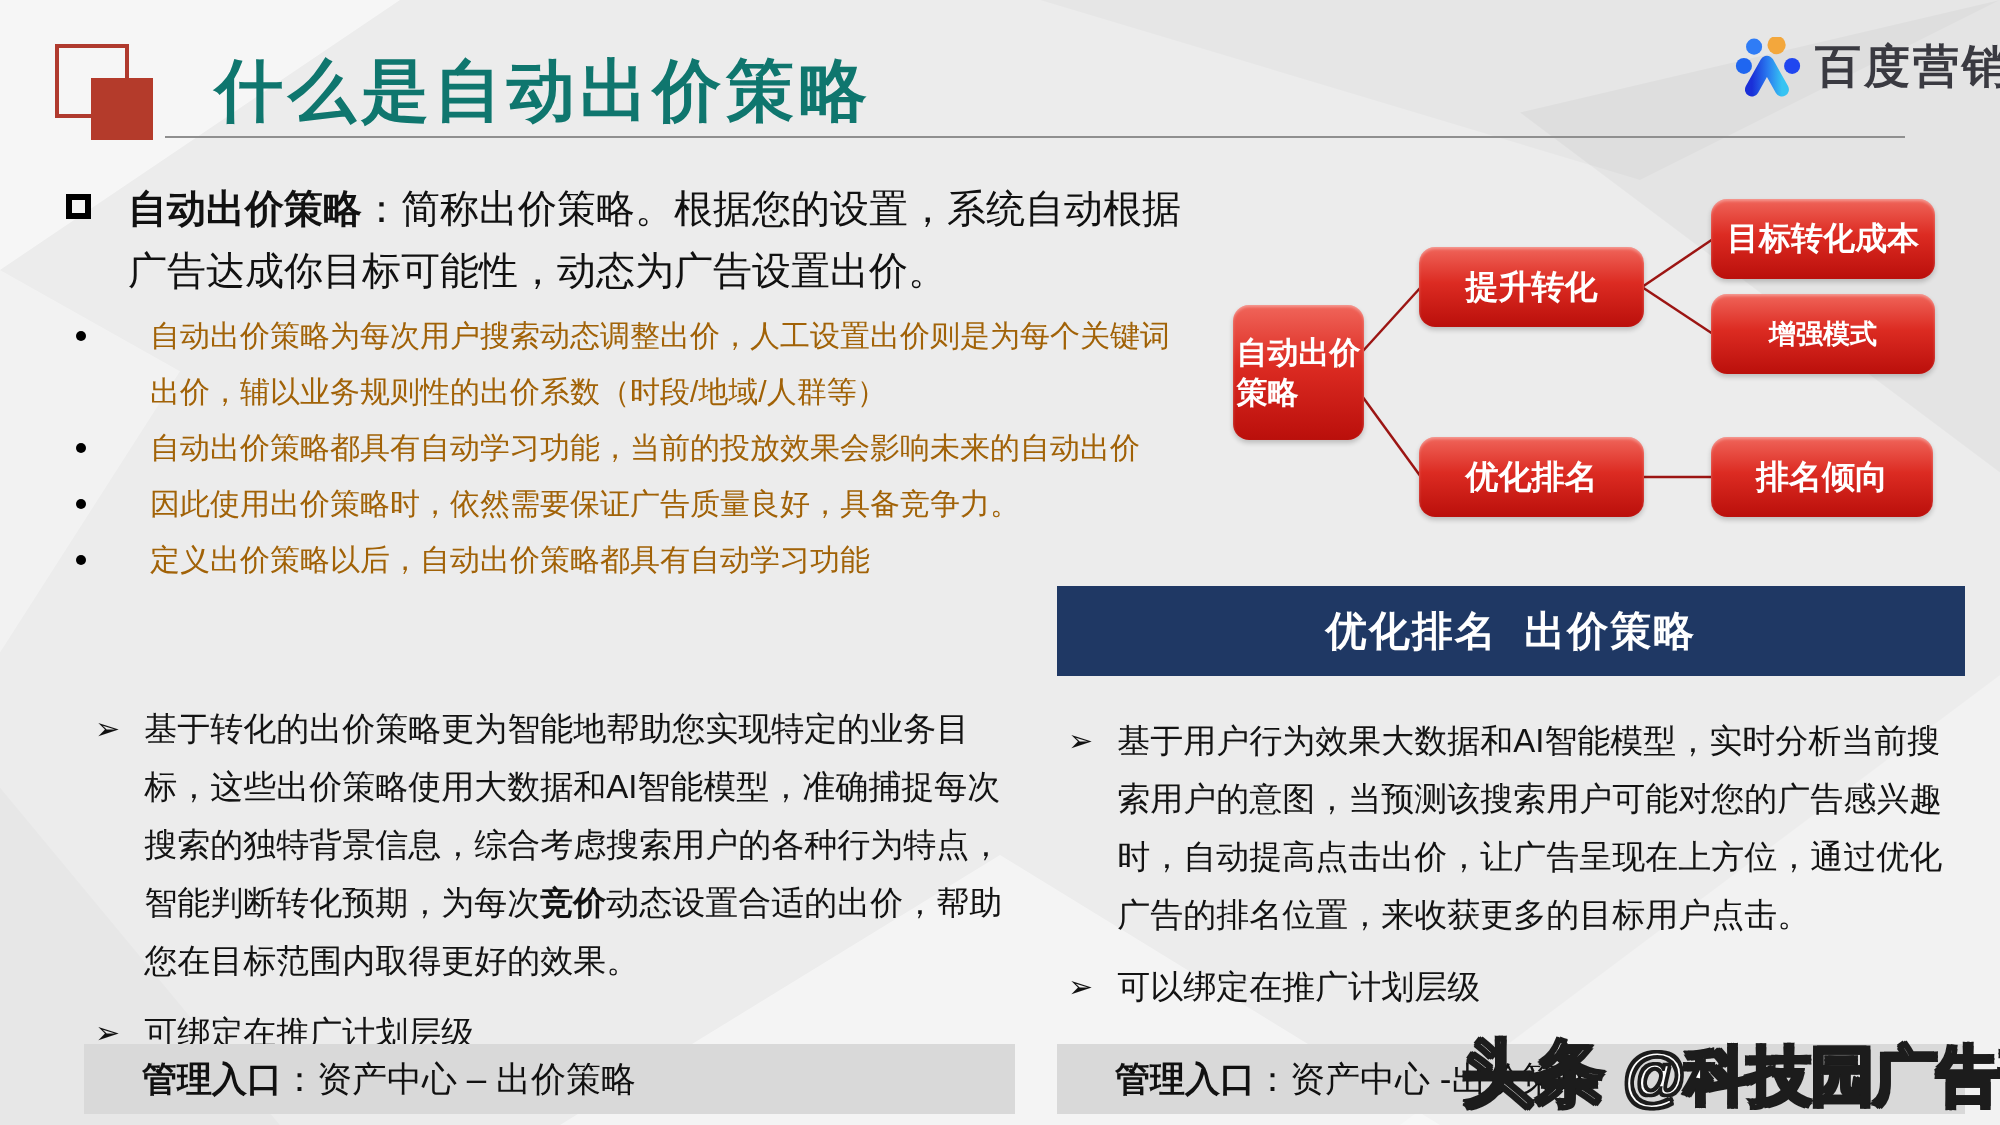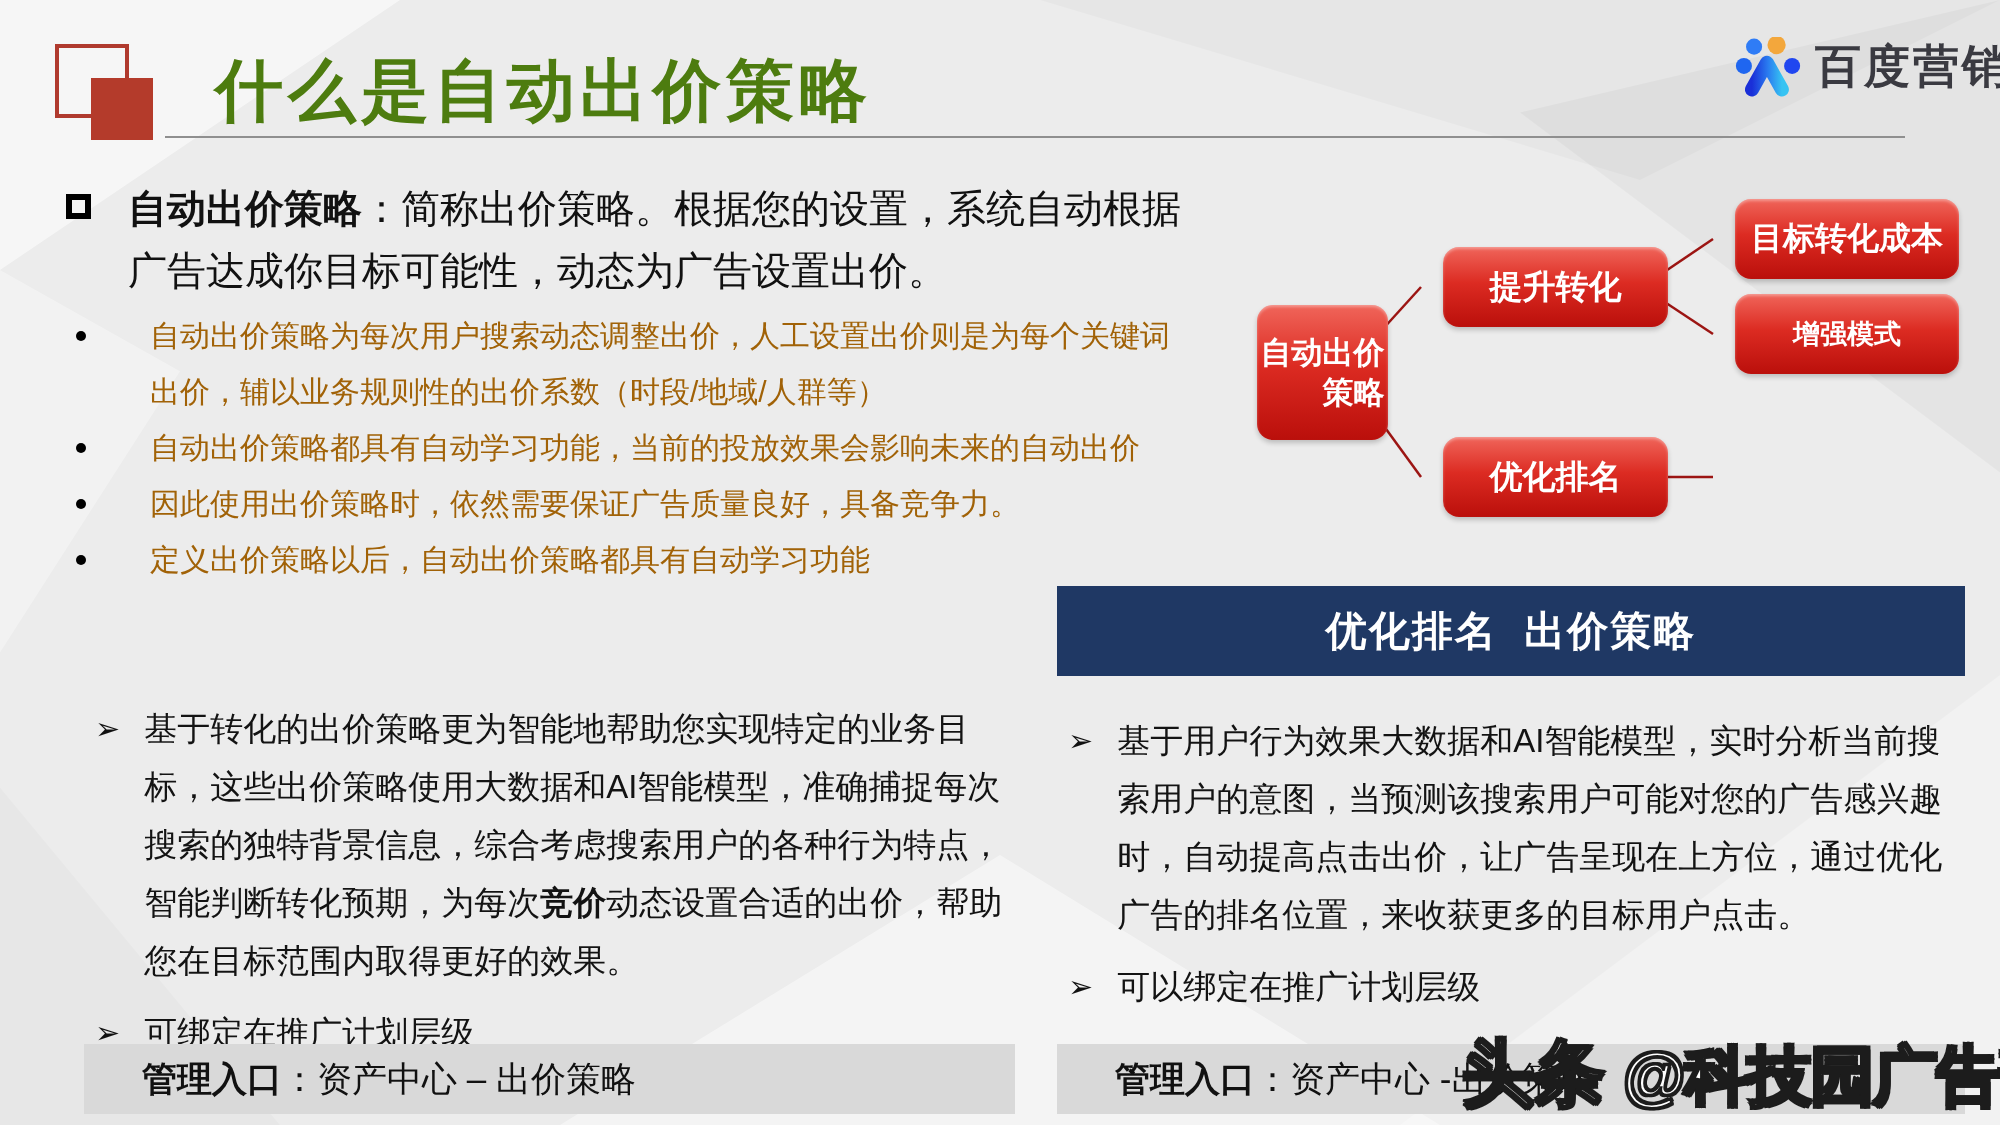--- a/index.html
+++ b/index.html
@@ -26,21 +26,21 @@
   .sq-outline {
     position:absolute; left:55px; top:44px; width:74px; height:74px;
     border:4px solid #b03a2e; background:transparent;
   }
   .sq-filled {
     position:absolute; left:91px; top:78px; width:62px; height:62px;
     background:#b43b2b;
   }
   .page-title {
     position:absolute; left:215px; top:50px; font-size:68px; line-height:80px;
-    font-weight:900; color:#4d7c0f; letter-spacing:5px; white-space:nowrap;
+    font-weight:900; color:#0f766e; letter-spacing:5px; white-space:nowrap;
   }
   .title-rule {
     position:absolute; left:165px; top:136px; width:1740px; height:2px;
     background:#8f8f8f;
   }
 
   
   .brand { position:absolute; left:1735px; top:36px; display:flex; align-items:center; gap:14px; }
   .brand svg { width:66px; height:60px; display:block; }
   .brand-text { font-size:46px; font-weight:800; color:#3a3a41; letter-spacing:3px; white-space:nowrap; }
@@ -65,26 +65,25 @@
     font-size:30px; line-height:56px; color:#a16207;
   }
   ul.bullets li .dot {
     position:absolute; left:6px; top:23px; width:10px; height:10px;
     border-radius:50%; background:#000;
   }
 
   
   .connectors { position:absolute; left:0; top:0; width:2000px; height:1125px; pointer-events:none; }
   .node {
-    position:absolute; border-radius:16px; color:#fff; text-align:right;
+    position:absolute; border-radius:16px; color:#fff; text-align:left;
     display:flex; align-items:center; justify-content:center;
     background:linear-gradient(180deg,#f0655a 0%,#dc2b22 45%,#ba0f0b 100%);
     box-shadow:inset 0 2px 3px rgba(255,255,255,.35), 0 3px 5px rgba(0,0,0,.2);
     font-weight:600;
-    margin-left:24px;
   }
   .node-root  { left:1233px; top:305px; width:131px; height:135px; font-size:31px; line-height:40px; white-space:pre-line; }
   .node-b1    { left:1419px; top:247px; width:225px; height:80px; font-size:33px; }
   .node-b2    { left:1419px; top:437px; width:225px; height:80px; font-size:33px; }
   .node-l1    { left:1711px; top:199px; width:224px; height:80px; font-size:32px; }
   .node-l2    { left:1711px; top:294px; width:224px; height:80px; font-size:27px; }
   .node-l3    { left:1711px; top:437px; width:222px; height:80px; font-size:33px; }
 
   
   .panel-header {
@@ -181,20 +180,21 @@
       <line x1="1642" y1="477" x2="1713" y2="477"></line>
     </g>
   </svg>
 
   <div class="node node-root">自动出价
 策略</div>
   <div class="node node-b1">提升转化</div>
   <div class="node node-b2">优化排名</div>
   <div class="node node-l1">目标转化成本</div>
   <div class="node node-l2">增强模式</div>
+  <div class="node node-l3">排名倾向</div>
 
   <div class="panel-body pb-left">
     <div class="p-item">
       <span class="p-marker">➢</span>
       <span class="p-text"><span>基于转化的出价策略更为智能地帮助您实现特定的业务目标，这些出价策略使用大数据和AI智能模型，准确捕捉每次搜索的独特背景信息，综合考虑搜索用户的各种行为特点，智能判断转化预期，为每次</span><span class="p-bold">竞价</span><span>动态设置合适的出价，帮助您在目标范围内取得更好的效果。</span></span>
     </div>
     <div class="p-item">
       <span class="p-marker">➢</span>
       <span class="p-text">可绑定在推广计划层级</span>
     </div>

